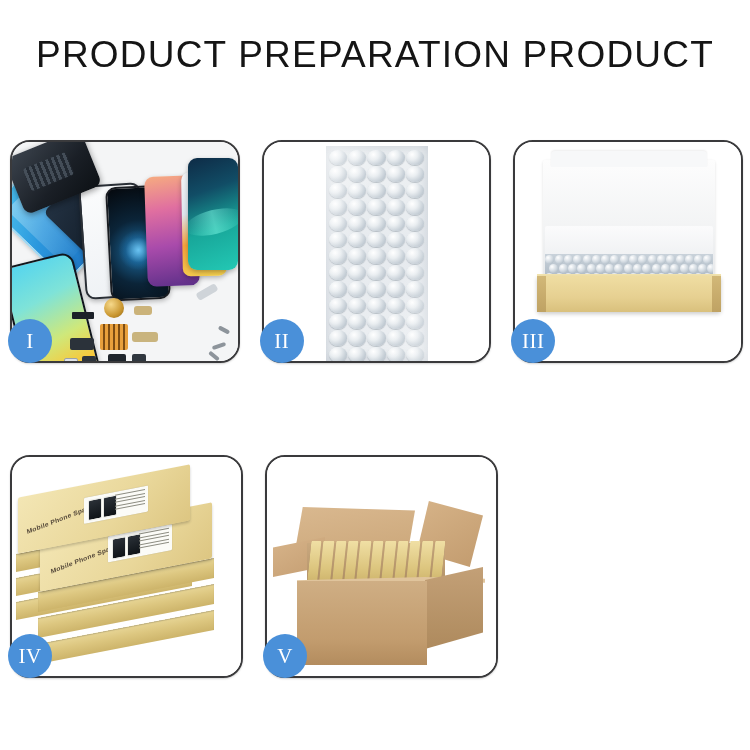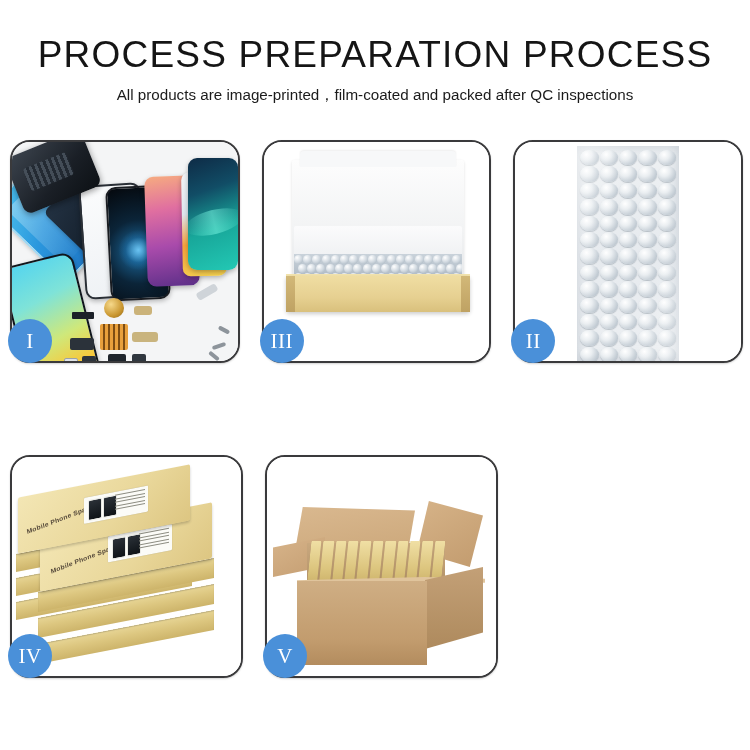--- a/index.html
+++ b/index.html
@@ -316,22 +316,21 @@
     position:absolute;left:24px;top:170px;width:176px;height:12px;
     background:radial-gradient(ellipse at 50% 50%,rgba(90,75,55,.22),rgba(255,255,255,0) 72%);
   }
 </style>
 </head>
 <body>
 
 <div class="page">
 
   <div class="header">
-    <h1 class="title">PROCESS PREPARATION PROCESS</h1>
-    <p class="subtitle">All products are image-printed，film-coated and packed after QC inspections</p>
+    <h1 class="title">PRODUCT PREPARATION PRODUCT</h1>
   </div>
 
   <div class="grid">
 
     <div class="row row1">
 
       <div class="panel">
         <div class="panel-inner p1">
           <div class="ph ph-blue"></div>
           <div class="ph ph-dark"></div>
@@ -351,20 +350,96 @@
           <div class="part pt7"></div>
           <div class="part pt8"></div>
           <div class="part pt9"></div>
           <div class="part pt10"></div>
           <div class="part pt11"></div>
           <div class="part pt12"></div>
           <div class="part pt13"></div>
           <div class="part pt14"></div>
         </div>
         <div class="badge">I</div>
+      </div>
+
+      <div class="panel">
+        <div class="panel-inner p2">
+          <div class="bubblewrap">
+            <div class="bubbles" id="bubble-grid">
+                <div class="bub"></div>
+                <div class="bub"></div>
+                <div class="bub"></div>
+                <div class="bub"></div>
+                <div class="bub"></div>
+                <div class="bub"></div>
+                <div class="bub"></div>
+                <div class="bub"></div>
+                <div class="bub"></div>
+                <div class="bub"></div>
+                <div class="bub"></div>
+                <div class="bub"></div>
+                <div class="bub"></div>
+                <div class="bub"></div>
+                <div class="bub"></div>
+                <div class="bub"></div>
+                <div class="bub"></div>
+                <div class="bub"></div>
+                <div class="bub"></div>
+                <div class="bub"></div>
+                <div class="bub"></div>
+                <div class="bub"></div>
+                <div class="bub"></div>
+                <div class="bub"></div>
+                <div class="bub"></div>
+                <div class="bub"></div>
+                <div class="bub"></div>
+                <div class="bub"></div>
+                <div class="bub"></div>
+                <div class="bub"></div>
+                <div class="bub"></div>
+                <div class="bub"></div>
+                <div class="bub"></div>
+                <div class="bub"></div>
+                <div class="bub"></div>
+                <div class="bub"></div>
+                <div class="bub"></div>
+                <div class="bub"></div>
+                <div class="bub"></div>
+                <div class="bub"></div>
+                <div class="bub"></div>
+                <div class="bub"></div>
+                <div class="bub"></div>
+                <div class="bub"></div>
+                <div class="bub"></div>
+                <div class="bub"></div>
+                <div class="bub"></div>
+                <div class="bub"></div>
+                <div class="bub"></div>
+                <div class="bub"></div>
+                <div class="bub"></div>
+                <div class="bub"></div>
+                <div class="bub"></div>
+                <div class="bub"></div>
+                <div class="bub"></div>
+                <div class="bub"></div>
+                <div class="bub"></div>
+                <div class="bub"></div>
+                <div class="bub"></div>
+                <div class="bub"></div>
+                <div class="bub"></div>
+                <div class="bub"></div>
+                <div class="bub"></div>
+                <div class="bub"></div>
+                <div class="bub"></div>
+              </div>
+            <div class="bw-sheen"></div>
+          </div>
+        </div>
+        <div class="badge">II</div>
       </div>
 
       <div class="panel">
         <div class="panel-inner p3">
           <div class="b3-lid"></div>
           <div class="b3-foam"></div>
           <div class="b3-items" id="b3-items">
               <div class="bb" style="left: 0px; top: 1px;"></div>
               <div class="bb" style="left: 9.3px; top: 1px;"></div>
               <div class="bb" style="left: 18.6px; top: 1px;"></div>
@@ -419,96 +494,20 @@
               <div class="bb" style="left: 139.5px; top: 19px;"></div>
               <div class="bb" style="left: 148.8px; top: 19px;"></div>
               <div class="bb" style="left: 158.1px; top: 19px;"></div>
             </div>
           <div class="b3-front"></div>
           <div class="b3-body"></div>
         </div>
         <div class="badge">III</div>
       </div>
 
-      <div class="panel">
-        <div class="panel-inner p2">
-          <div class="bubblewrap">
-            <div class="bubbles" id="bubble-grid">
-                <div class="bub"></div>
-                <div class="bub"></div>
-                <div class="bub"></div>
-                <div class="bub"></div>
-                <div class="bub"></div>
-                <div class="bub"></div>
-                <div class="bub"></div>
-                <div class="bub"></div>
-                <div class="bub"></div>
-                <div class="bub"></div>
-                <div class="bub"></div>
-                <div class="bub"></div>
-                <div class="bub"></div>
-                <div class="bub"></div>
-                <div class="bub"></div>
-                <div class="bub"></div>
-                <div class="bub"></div>
-                <div class="bub"></div>
-                <div class="bub"></div>
-                <div class="bub"></div>
-                <div class="bub"></div>
-                <div class="bub"></div>
-                <div class="bub"></div>
-                <div class="bub"></div>
-                <div class="bub"></div>
-                <div class="bub"></div>
-                <div class="bub"></div>
-                <div class="bub"></div>
-                <div class="bub"></div>
-                <div class="bub"></div>
-                <div class="bub"></div>
-                <div class="bub"></div>
-                <div class="bub"></div>
-                <div class="bub"></div>
-                <div class="bub"></div>
-                <div class="bub"></div>
-                <div class="bub"></div>
-                <div class="bub"></div>
-                <div class="bub"></div>
-                <div class="bub"></div>
-                <div class="bub"></div>
-                <div class="bub"></div>
-                <div class="bub"></div>
-                <div class="bub"></div>
-                <div class="bub"></div>
-                <div class="bub"></div>
-                <div class="bub"></div>
-                <div class="bub"></div>
-                <div class="bub"></div>
-                <div class="bub"></div>
-                <div class="bub"></div>
-                <div class="bub"></div>
-                <div class="bub"></div>
-                <div class="bub"></div>
-                <div class="bub"></div>
-                <div class="bub"></div>
-                <div class="bub"></div>
-                <div class="bub"></div>
-                <div class="bub"></div>
-                <div class="bub"></div>
-                <div class="bub"></div>
-                <div class="bub"></div>
-                <div class="bub"></div>
-                <div class="bub"></div>
-                <div class="bub"></div>
-              </div>
-            <div class="bw-sheen"></div>
-          </div>
-        </div>
-        <div class="badge">II</div>
-      </div>
-
     </div>
 
     <div class="row row2">
 
       <div class="panel">
         <div class="panel-inner p4">
           <div class="stack">
 
             <div class="side-slab" style="left:4px;top:80px;width:176px;height:18px;transform:skewY(-11deg);"></div>
             <div class="side-slab" style="left:4px;top:104px;width:176px;height:18px;transform:skewY(-11deg);"></div>

